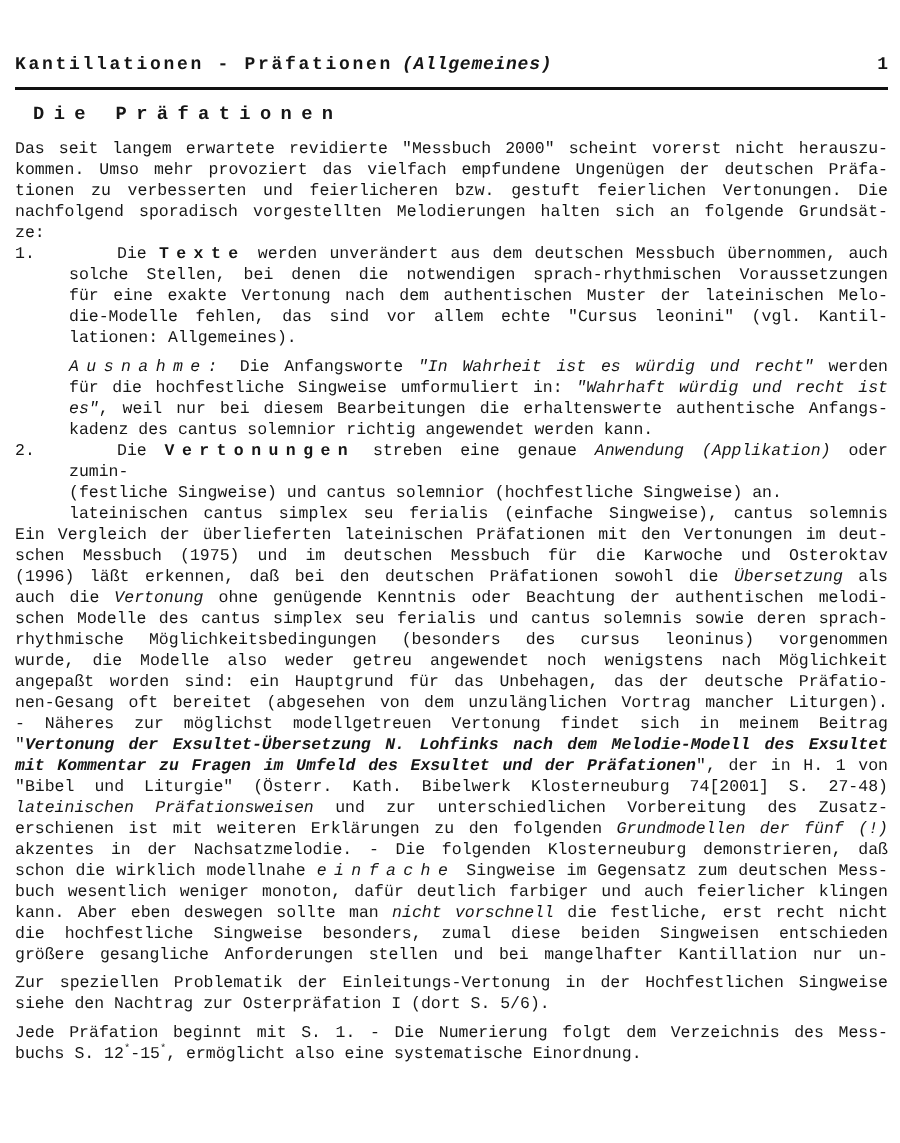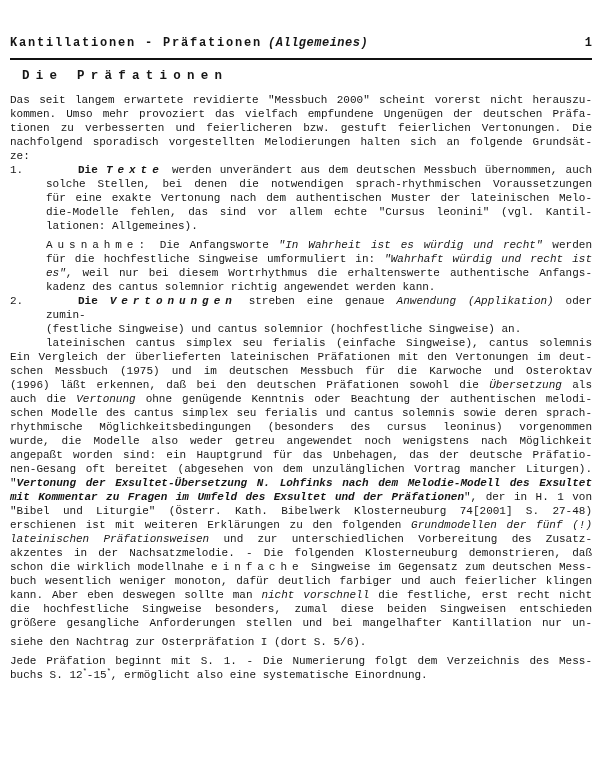--- a/index.html
+++ b/index.html
@@ -42,25 +42,25 @@
   .li { display: flex; }
   .li .marker { flex: 0 0 36px; }
   .li .li-content { flex: 1 1 auto; min-width: 0; }
   .line {
     text-align: justify;
     text-align-last: justify;
     text-justify: inter-word;
   }
   .line.last { text-align-last: left; }
   
-  .run-b   { font-weight: bold; padding-left: 32px; }
+  .run-b   { font-weight: normal; padding-left: 32px; }
   .run-i   { font-style: italic; }
   .run-bi  { font-weight: bold; font-style: italic; }
-  .run-sp  { letter-spacing: 0.45em; }
-  .run-bsp { font-weight: bold; letter-spacing: 0.45em; font-style: italic; }
+  .run-sp  { letter-spacing: 0.45em; font-style: italic; }
+  .run-bsp { font-weight: bold; letter-spacing: 0.45em; }
   .run-sup { vertical-align: super; font-size: 7px; line-height: 0; }
 </style>
 </head>
 <body>
 
 <div class="page">
   <div class="hdr">
     <div>
       <span class="hdr-title">Kantillationen - Präfationen</span><span class="hdr-suffix">(Allgemeines)</span>
     </div>
@@ -85,21 +85,21 @@
           <div class="line"><span>für eine exakte Vertonung nach dem authentischen Muster der lateinischen Melo-</span></div>
           <div class="line"><span>die-Modelle fehlen, das sind vor allem echte "Cursus leonini" (vgl. Kantil-</span></div>
           <div class="line last"><span>lationen: Allgemeines).</span></div>
         </div>
       </div>
       <div class="block li gap">
         <div class="marker"></div>
         <div class="li-content">
           <div class="line"><span class="run-sp">Ausnahme:</span><span> Die Anfangsworte </span><span class="run-i">"In Wahrheit ist es würdig und recht"</span><span> werden</span></div>
           <div class="line"><span>für die hochfestliche Singweise umformuliert in: </span><span class="run-i">"Wahrhaft würdig und recht ist</span></div>
-          <div class="line"><span class="run-i">es"</span><span>, weil nur bei diesem Wortrhythmus die erhaltenswerte authentische Anfangs-</span></div>
+          <div class="line"><span class="run-i">es"</span><span>, weil nur bei diesem Bearbeitungen die erhaltenswerte authentische Anfangs-</span></div>
           <div class="line last"><span>kadenz des cantus solemnior richtig angewendet werden kann.</span></div>
         </div>
       </div>
       <div class="block li">
         <div class="marker">2.</div>
         <div class="li-content">
           <div class="line"><span class="run-b">Die </span><span class="run-bsp">Vertonungen</span><span> streben eine genaue </span><span class="run-i">Anwendung (Applikation)</span><span> oder zumin-</span></div>
           <div class="line last"><span>(festliche Singweise) und cantus solemnior (hochfestliche Singweise) an.</span></div>
           <div class="line"><span>lateinischen cantus simplex seu ferialis (einfache Singweise), cantus solemnis</span></div>
         </div>
@@ -107,33 +107,35 @@
       <div class="block p">
         <div class="line"><span>Ein Vergleich der überlieferten lateinischen Präfationen mit den Vertonungen im deut-</span></div>
         <div class="line"><span>schen Messbuch (1975) und im deutschen Messbuch für die Karwoche und Osteroktav</span></div>
         <div class="line"><span>(1996) läßt erkennen, daß bei den deutschen Präfationen sowohl die </span><span class="run-i">Übersetzung</span><span> als</span></div>
         <div class="line"><span>auch die </span><span class="run-i">Vertonung</span><span> ohne genügende Kenntnis oder Beachtung der authentischen melodi-</span></div>
         <div class="line"><span>schen Modelle des cantus simplex seu ferialis und cantus solemnis sowie deren sprach-</span></div>
         <div class="line"><span>rhythmische Möglichkeitsbedingungen (besonders des cursus leoninus) vorgenommen</span></div>
         <div class="line"><span>wurde, die Modelle also weder getreu angewendet noch wenigstens nach Möglichkeit</span></div>
         <div class="line"><span>angepaßt worden sind:  ein Hauptgrund für das Unbehagen, das der deutsche Präfatio-</span></div>
         <div class="line"><span>nen-Gesang oft bereitet (abgesehen von dem unzulänglichen Vortrag mancher Liturgen).</span></div>
+        <div class="line"><span>- Näheres zur möglichst modellgetreuen Vertonung findet sich in meinem Beitrag</span></div>
         <div class="line"><span>"</span><span class="run-bi">Vertonung der Exsultet-Übersetzung N. Lohfinks nach dem Melodie-Modell des Exsultet</span></div>
         <div class="line"><span class="run-bi">mit Kommentar zu Fragen im Umfeld des Exsultet und der Präfationen</span><span>", der in H. 1 von</span></div>
         <div class="line"><span>"Bibel und Liturgie" (Österr. Kath. Bibelwerk Klosterneuburg 74[2001] S. 27-48)</span></div>
+        <div class="line"><span class="run-i">lateinischen Präfationsweisen</span><span> und zur unterschiedlichen Vorbereitung des Zusatz-</span></div>
         <div class="line"><span>erschienen ist mit weiteren Erklärungen zu den folgenden </span><span class="run-i">Grundmodellen der fünf (!)</span></div>
-        <div class="line"><span class="run-i">lateinischen Präfationsweisen</span><span> und zur unterschiedlichen Vorbereitung des Zusatz-</span></div>
         <div class="line"><span>akzentes in der Nachsatzmelodie. - Die folgenden Klosterneuburg demonstrieren, daß</span></div>
         <div class="line"><span>schon die wirklich modellnahe </span><span class="run-sp">einfache</span><span> Singweise im Gegensatz zum deutschen Mess-</span></div>
         <div class="line"><span>buch wesentlich weniger monoton, dafür deutlich farbiger und auch feierlicher klingen</span></div>
         <div class="line"><span>kann. Aber eben deswegen sollte man </span><span class="run-i">nicht vorschnell</span><span> die festliche, erst recht nicht</span></div>
         <div class="line"><span>die hochfestliche Singweise besonders, zumal diese beiden Singweisen entschieden</span></div>
         <div class="line"><span>größere gesangliche Anforderungen stellen und bei mangelhafter Kantillation nur un-</span></div>
       </div>
       <div class="block p gap">
+        <div class="line"><span>Zur speziellen Problematik der Einleitungs-Vertonung in der Hochfestlichen Singweise</span></div>
         <div class="line last"><span>siehe den Nachtrag zur Osterpräfation I (dort S. 5/6).</span></div>
       </div>
       <div class="block p gap">
         <div class="line"><span>Jede Präfation beginnt mit S. 1. - Die Numerierung folgt dem Verzeichnis des Mess-</span></div>
         <div class="line last"><span>buchs S. 12</span><span class="run-sup">*</span><span>-15</span><span class="run-sup">*</span><span>, ermöglicht also eine systematische Einordnung.</span></div>
       </div>
     </div>
 </div>
 
 </body></html>

